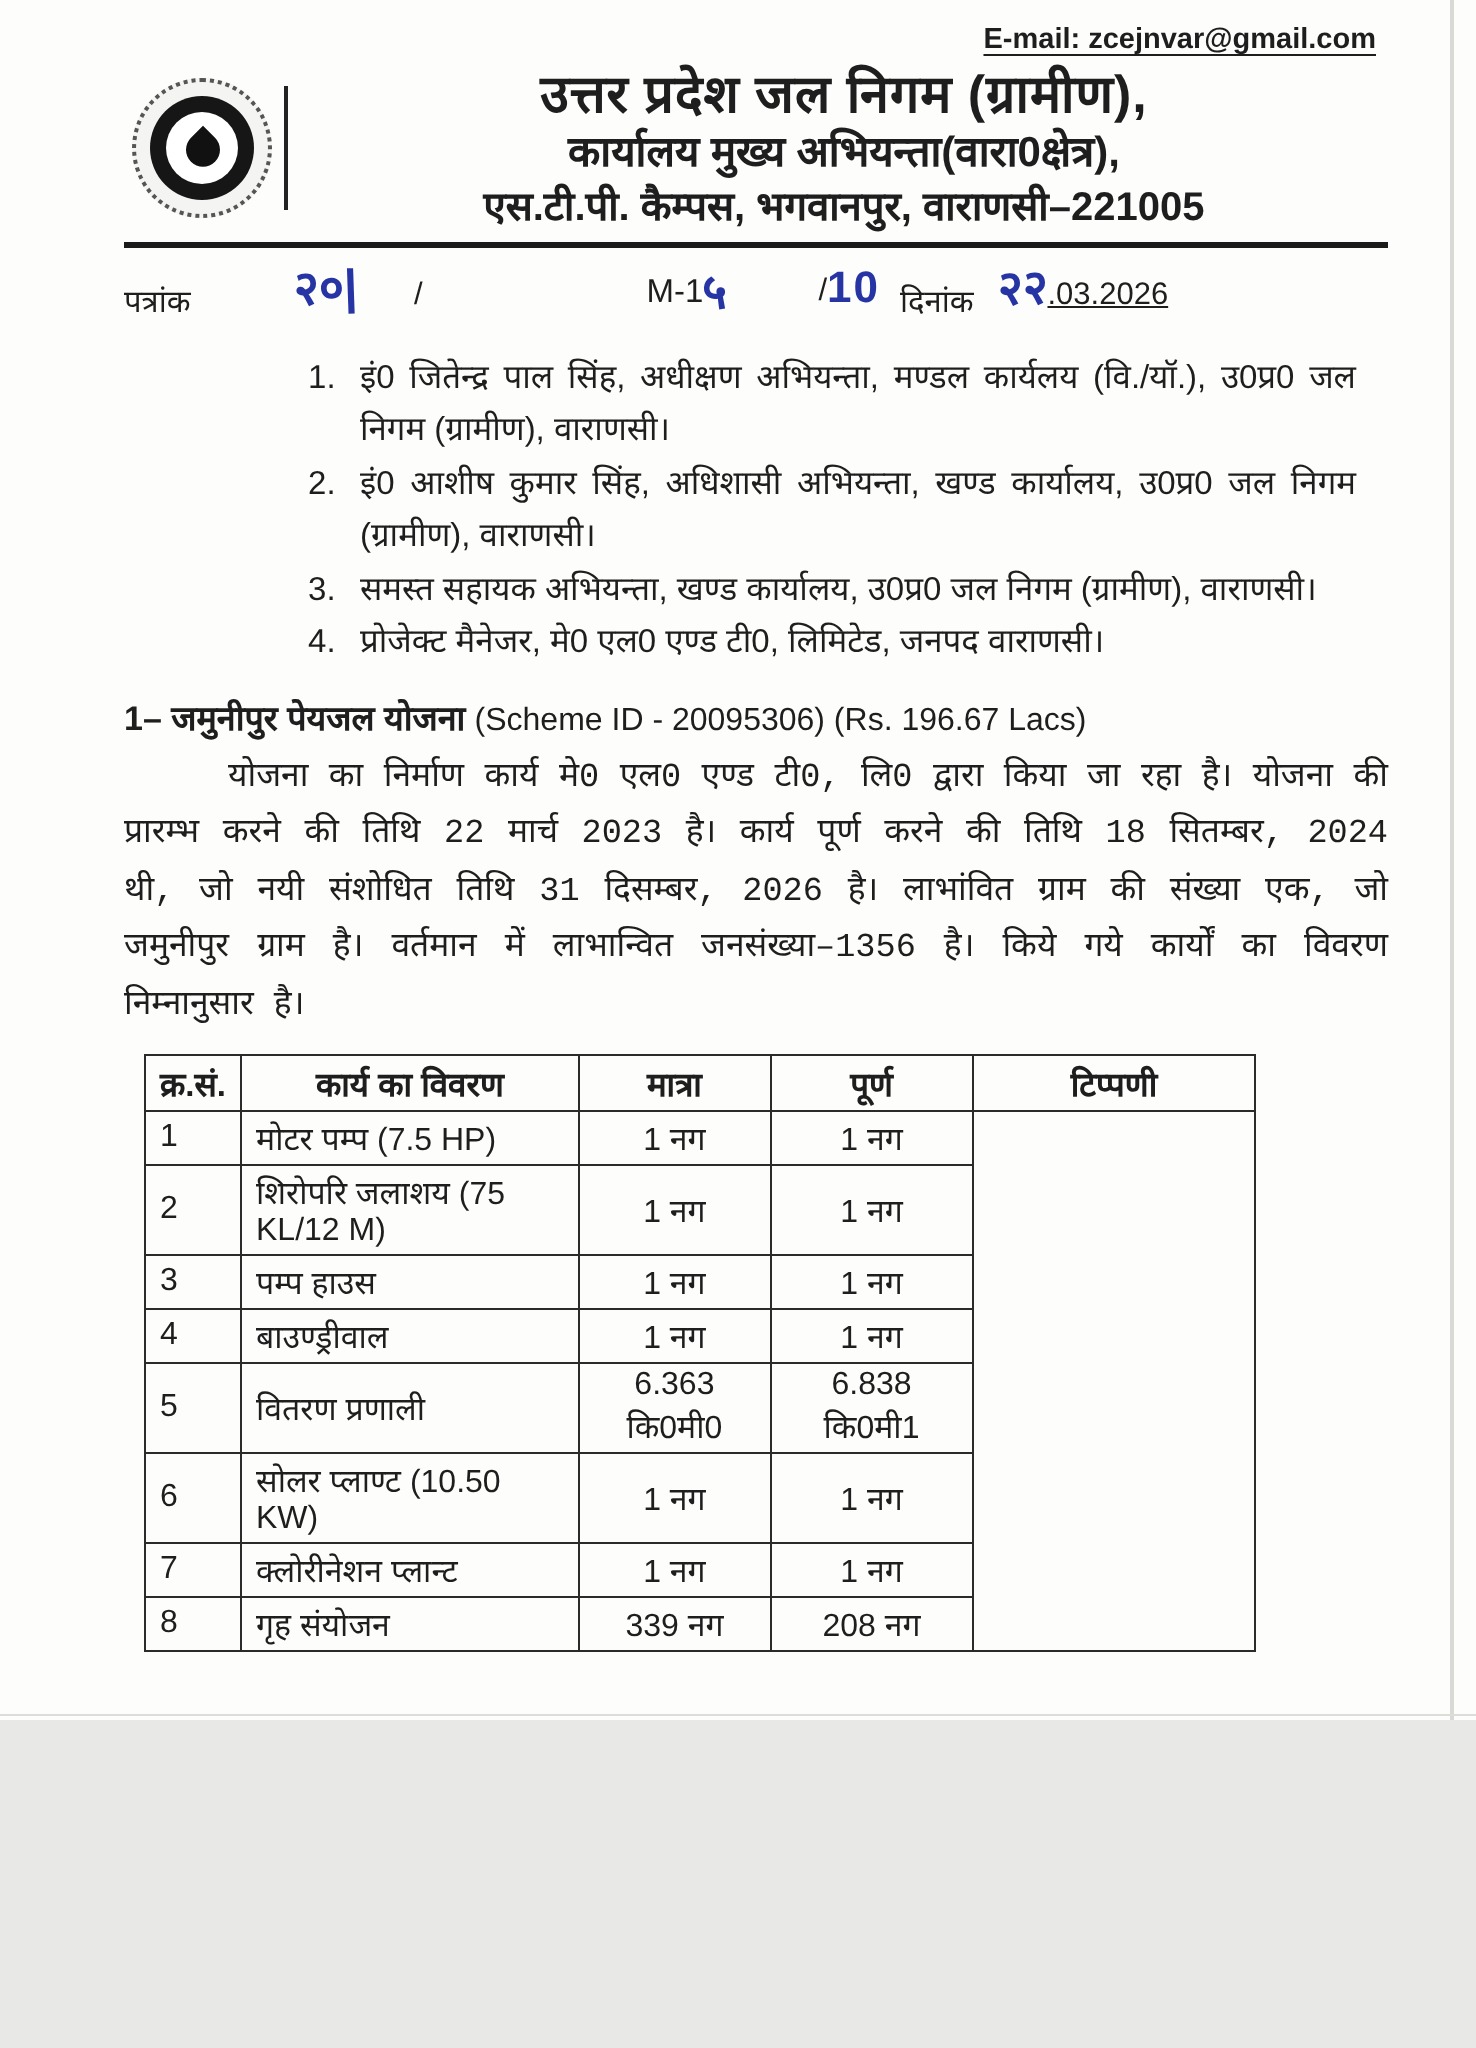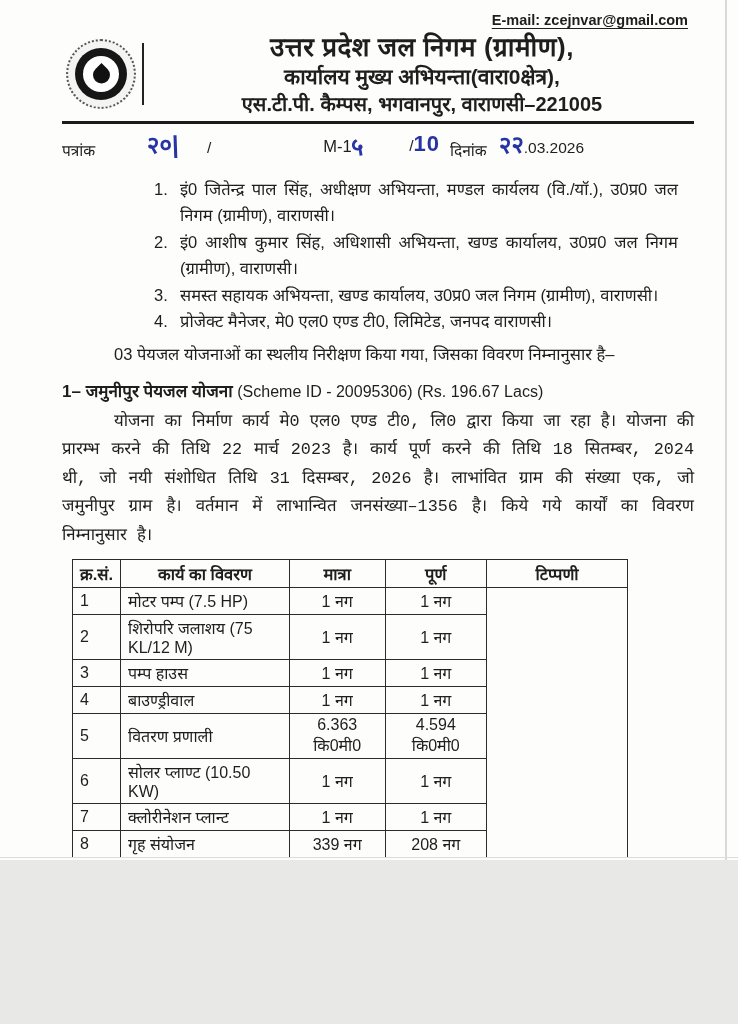--- a/index.html
+++ b/index.html
@@ -57,21 +57,21 @@
   .hw{color:#2634a4;font-size:24px;font-weight:bold;line-height:1;display:inline-block;transform:rotate(-2deg);}
   .ref-label{padding-top:6px;}
   .ref-num{margin-left:52px;}
   .ref-slash1{margin-left:28px;padding-top:6px;}
   .ref-code{margin-left:112px;padding-top:4px;font-size:16.5px;}
   .ref-code-hw{transform:rotate(2deg) translateY(2px);margin-left:-1px;}
   .ref-slash2{margin-left:46px;padding-top:4px;}
   .ref-num2{font-size:22px;transform:none;letter-spacing:1px;}
   .date-label{margin-left:10px;padding-top:6px;}
   .date-day{margin-left:12px;}
-  .date-rest{padding-top:6px;font-size:15.5px;}
+  .date-rest{padding-top:6px;font-size:15.5px;text-decoration:underline;}
 
   
   .subject{margin-top:4px;text-align:center;font-weight:bold;font-size:16.5px;line-height:27px;}
   .subject div{text-decoration:underline;text-underline-offset:3.5px;}
 
   
   .para{font-size:16.8px;line-height:28.5px;text-align:justify;margin:0;}
   .indent{text-indent:52px;}
   .intro{margin-top:11px;}
 
@@ -155,21 +155,20 @@
 
 
 
   <ol class="attendees">
     <li>इं0 जितेन्द्र पाल सिंह, अधीक्षण अभियन्ता, मण्डल कार्यलय (वि./यॉ.), उ0प्र0 जल निगम (ग्रामीण), वाराणसी।</li>
     <li>इं0 आशीष कुमार सिंह, अधिशासी अभियन्ता, खण्ड कार्यालय, उ0प्र0 जल निगम (ग्रामीण), वाराणसी।</li>
     <li>समस्त सहायक अभियन्ता, खण्ड कार्यालय, उ0प्र0 जल निगम (ग्रामीण), वाराणसी।</li>
     <li>प्रोजेक्ट मैनेजर, मे0 एल0 एण्ड टी0, लिमिटेड, जनपद वाराणसी।</li>
   </ol>
 
-  <p class="note-line">03 पेयजल योजनाओं का स्थलीय निरीक्षण किया गया, जिसका विवरण निम्नानुसार है–</p>
 
   <div class="scheme-head">
     <span class="hindi">1– जमुनीपुर पेयजल योजना</span>
     <span class="latin">(Scheme ID - 20095306) (Rs. 196.67 Lacs)</span>
   </div>
 
   <p class="para indent scheme-desc">योजना का निर्माण कार्य मे0 एल0 एण्ड टी0, लि0 द्वारा किया जा रहा है। योजना की प्रारम्भ करने की तिथि 22 मार्च 2023 है। कार्य पूर्ण करने की तिथि 18 सितम्बर, 2024 थी, जो नयी संशोधित तिथि 31 दिसम्बर, 2026 है। लाभांवित ग्राम की संख्या एक, जो जमुनीपुर ग्राम है। वर्तमान में लाभान्वित जनसंख्या–1356 है। किये गये कार्यों का विवरण निम्नानुसार है।</p>
 
   <table class="works">
     <colgroup>
@@ -209,21 +208,21 @@
     <tr>
       <td>4</td>
       <td>बाउण्ड्रीवाल</td>
       <td class="c">1 नग</td>
       <td class="c">1 नग</td>
     </tr>
     <tr>
       <td>5</td>
       <td>वितरण प्रणाली</td>
       <td class="c">6.363 कि0मी0</td>
-      <td class="c">4.594 कि0मी0</td>
+      <td class="c">6.838 कि0मी1</td>
     </tr>
     <tr>
       <td>6</td>
       <td>सोलर प्लाण्ट  (10.50 KW)</td>
       <td class="c">1 नग</td>
       <td class="c">1 नग</td>
     </tr>
     <tr>
       <td>7</td>
       <td>क्लोरीनेशन प्लान्ट</td>

